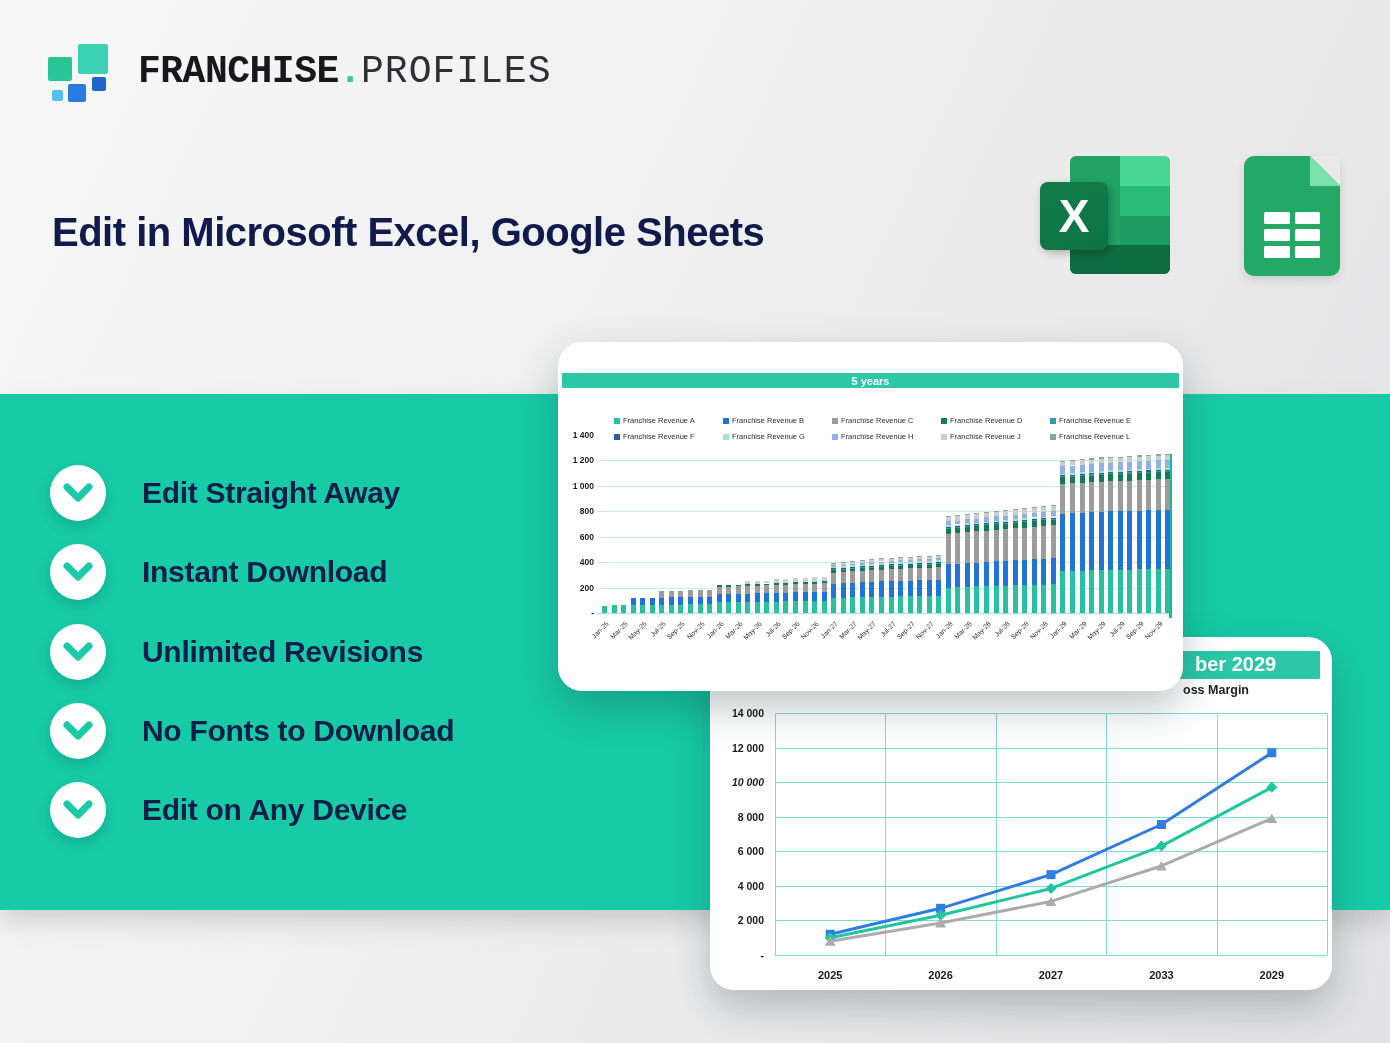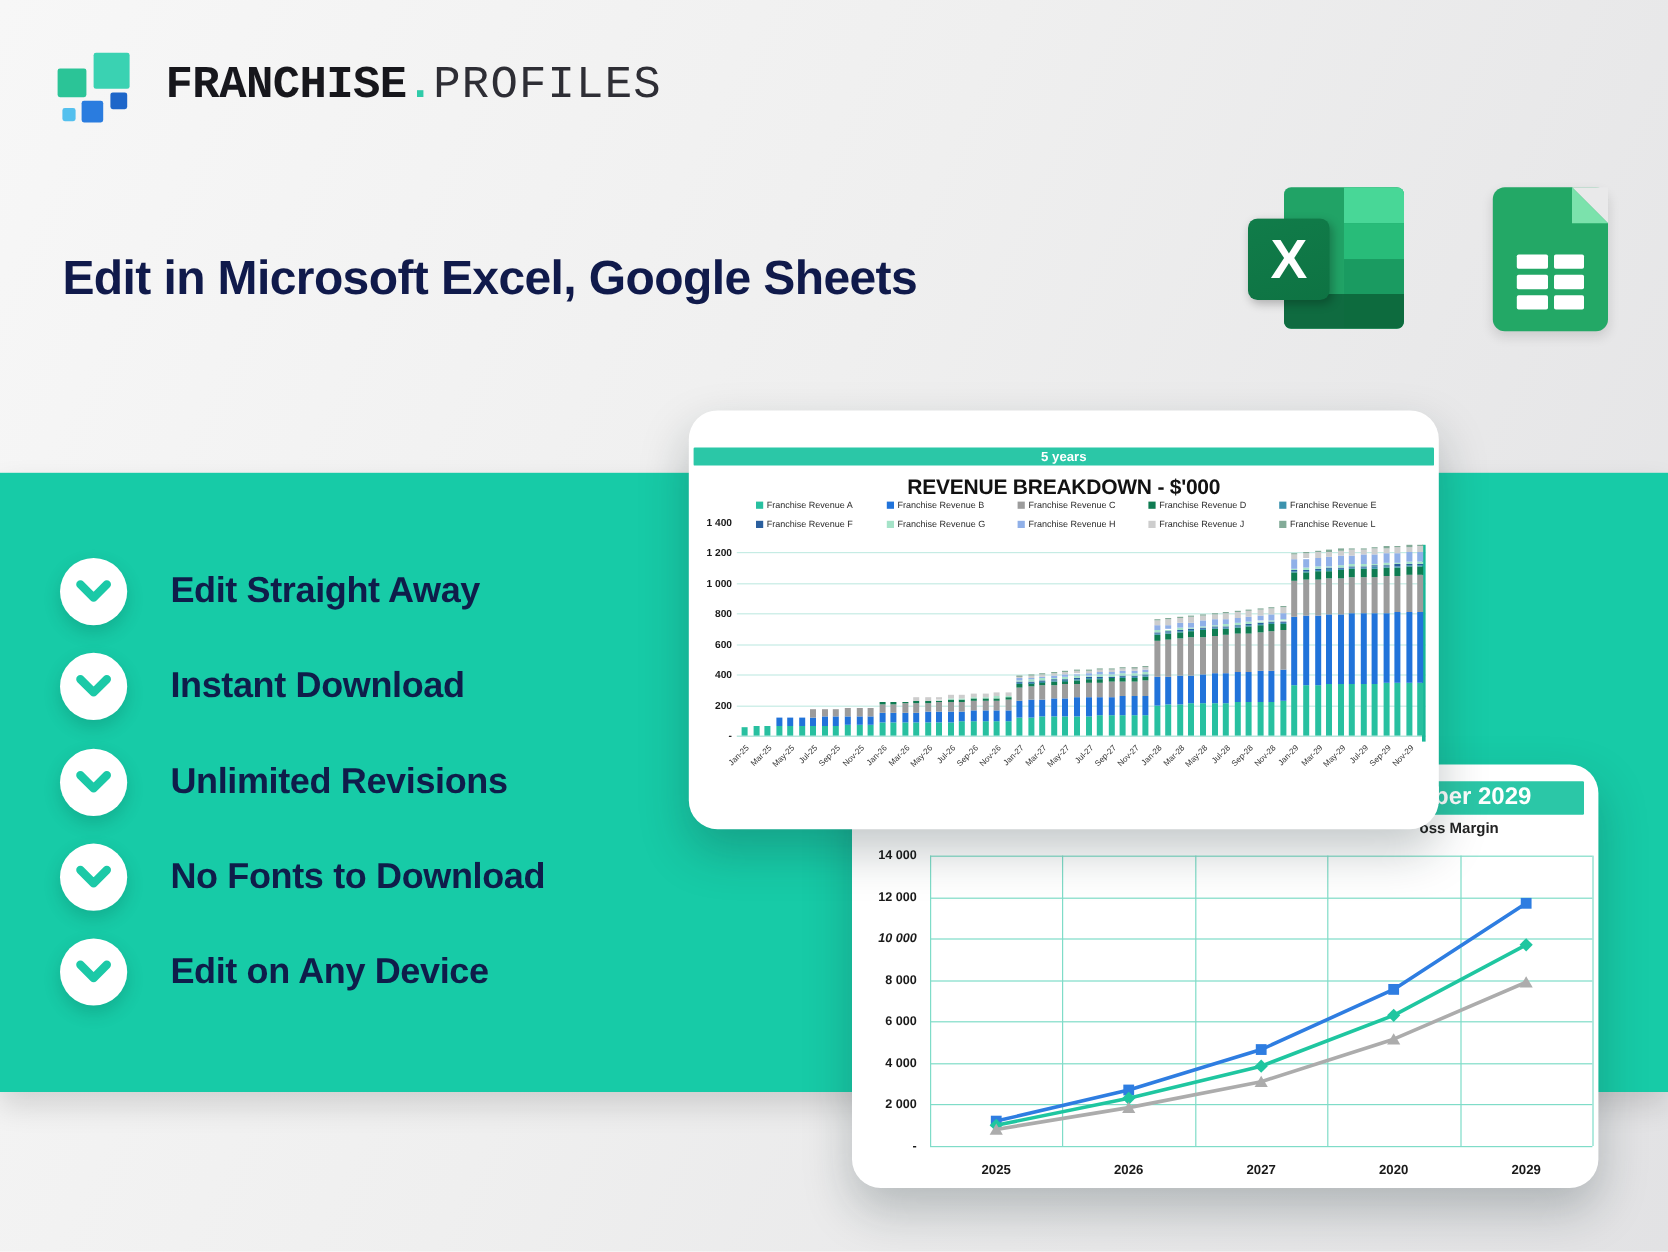--- a/index.html
+++ b/index.html
@@ -46,21 +46,21 @@
 
   
   .feature{position:absolute;left:50px;display:flex;align-items:center;}
   .fcircle{width:56px;height:56px;border-radius:50%;background:#fff;flex:0 0 56px;
            box-shadow:0 6px 14px rgba(0,60,50,.20);display:flex;align-items:center;justify-content:center;}
   .flabel{margin-left:36px;font-size:30px;font-weight:800;color:#0f1d4a;letter-spacing:-.3px;white-space:nowrap;}
 
   
   .card{position:absolute;background:#fff;border-radius:24px;
         box-shadow:0 18px 40px rgba(20,40,45,.25);}
-  #card1{left:558px;top:342px;width:625px;height:349px;z-index:30;margin-left:16px;}
+  #card1{left:558px;top:342px;width:625px;height:349px;z-index:30;}
   #card2{left:710px;top:637px;width:622px;height:353px;z-index:20;}
 
   .cband{position:absolute;background:#2bc7a7;}
   #c1-band{left:4px;right:4px;top:31px;height:15px;border-radius:1px;
            display:flex;align-items:center;justify-content:center;
            color:#fff;font-size:11px;font-weight:700;}
   #c1-title{position:absolute;left:0;right:0;top:54px;text-align:center;
             font-size:17.5px;font-weight:800;color:#121212;letter-spacing:-.2px;}
   .legrow{position:absolute;left:56px;width:545px;display:flex;}
   .legitem{width:116px;display:flex;align-items:center;font-size:7.5px;color:#2c2c2c;}
@@ -192,21 +192,21 @@
         <div class="ylab2" style="left: 8px; top: 110.571px;">12 000</div>
         <div class="ylab2" style="left: 8px; top: 145.143px; font-style: italic;">10 000</div>
         <div class="ylab2" style="left: 8px; top: 179.714px;">8 000</div>
         <div class="ylab2" style="left: 8px; top: 214.286px;">6 000</div>
         <div class="ylab2" style="left: 8px; top: 248.857px;">4 000</div>
         <div class="ylab2" style="left: 8px; top: 283.429px;">2 000</div>
         <div class="ylab2" style="left: 8px; top: 318px;">-</div>
         <div class="xlab2" style="left: 120.2px; top: 332px;">2025</div>
         <div class="xlab2" style="left: 230.6px; top: 332px;">2026</div>
         <div class="xlab2" style="left: 341px; top: 332px;">2027</div>
-        <div class="xlab2" style="left: 451.4px; top: 332px;">2020</div>
+        <div class="xlab2" style="left: 451.4px; top: 332px;">2033</div>
         <div class="xlab2" style="left: 561.8px; top: 332px;">2029</div>
         <svg width="622" height="353" style="position: absolute; left: 0px; top: 0px;">
           <polyline points="120.2,297.25714285714287 230.60000000000002,271.3285714285714 341,237.62142857142857 451.40000000000003,187.49285714285713 561.8,115.75714285714284" fill="none" stroke="#2e7de1" stroke-width="3" stroke-linejoin="round"></polyline>
           <rect x="115.7" y="292.75714285714287" width="9" height="9" fill="#2e7de1"></rect>
           <rect x="226.10000000000002" y="266.8285714285714" width="9" height="9" fill="#2e7de1"></rect>
           <rect x="336.5" y="233.12142857142857" width="9" height="9" fill="#2e7de1"></rect>
           <rect x="446.90000000000003" y="182.99285714285713" width="9" height="9" fill="#2e7de1"></rect>
           <rect x="557.3" y="111.25714285714284" width="9" height="9" fill="#2e7de1"></rect>
           <polyline points="120.2,300.7142857142857 230.60000000000002,278.24285714285713 341,251.45 451.40000000000003,209.1 561.8,150.32857142857142" fill="none" stroke="#1fc6a0" stroke-width="3" stroke-linejoin="round"></polyline>
           <polygon points="120.2,295.2142857142857 125.7,300.7142857142857 120.2,306.2142857142857 114.7,300.7142857142857" fill="#1fc6a0"></polygon>
@@ -221,21 +221,20 @@
           <polygon points="451.40000000000003,223.97857142857143 456.90000000000003,233.47857142857143 445.90000000000003,233.47857142857143" fill="#acacac"></polygon>
           <polygon points="561.8,176.44285714285715 567.3,185.94285714285715 556.3,185.94285714285715" fill="#acacac"></polygon>
         </svg>
       </div>
   </div>
 
   <div class="card" id="card1">
     <div class="cband" id="c1-band">
       <span>5 years</span>
     </div>
-    <div id="c1-title">REVENUE BREAKDOWN - $'000</div>
     <div class="legrow" style="top:74px;" id="c1-leg1">
         <div class="legitem">
           <div class="legsw" style="background: rgb(40, 192, 160);"></div>
           <span>Franchise Revenue A</span>
         </div>
         <div class="legitem">
           <div class="legsw" style="background: rgb(33, 115, 218);"></div>
           <span>Franchise Revenue B</span>
         </div>
         <div class="legitem">

